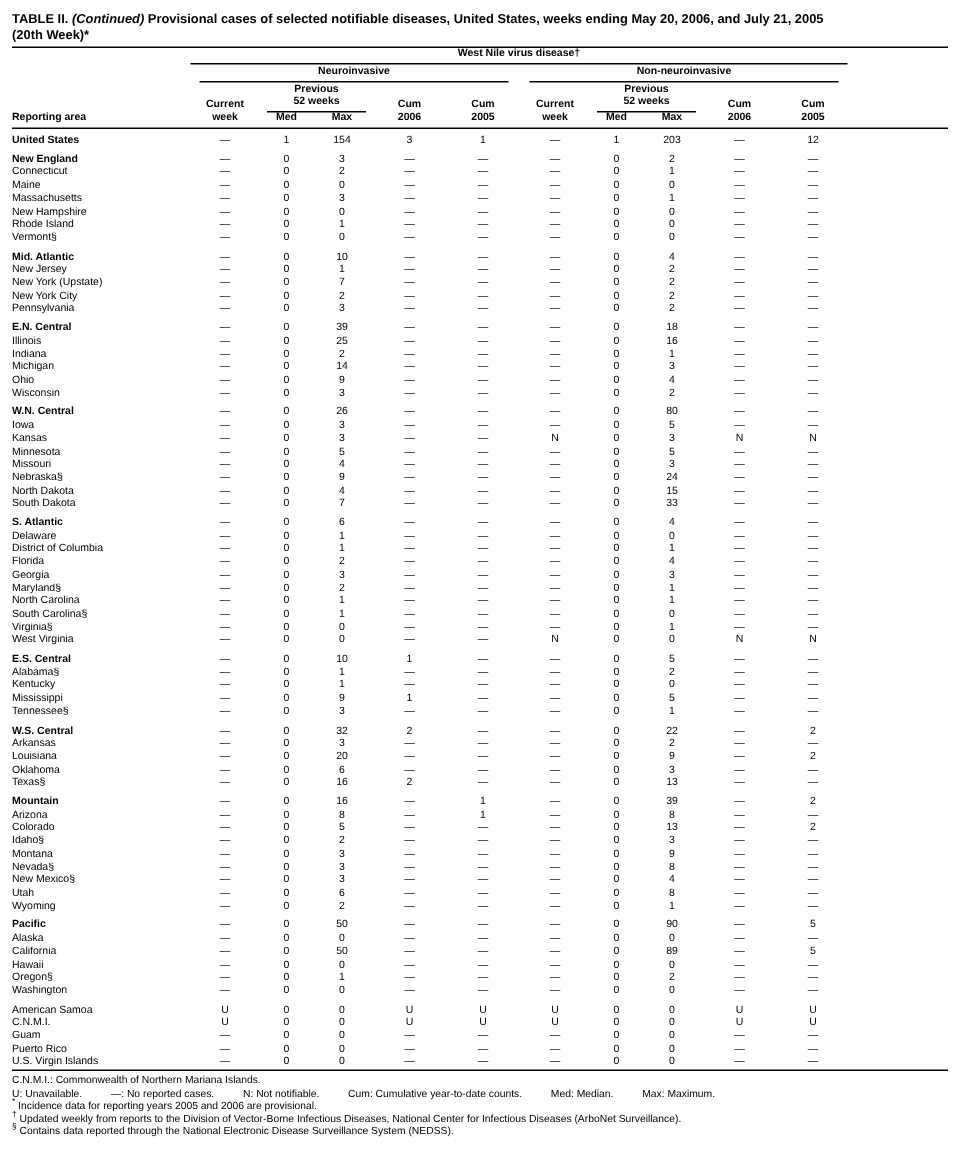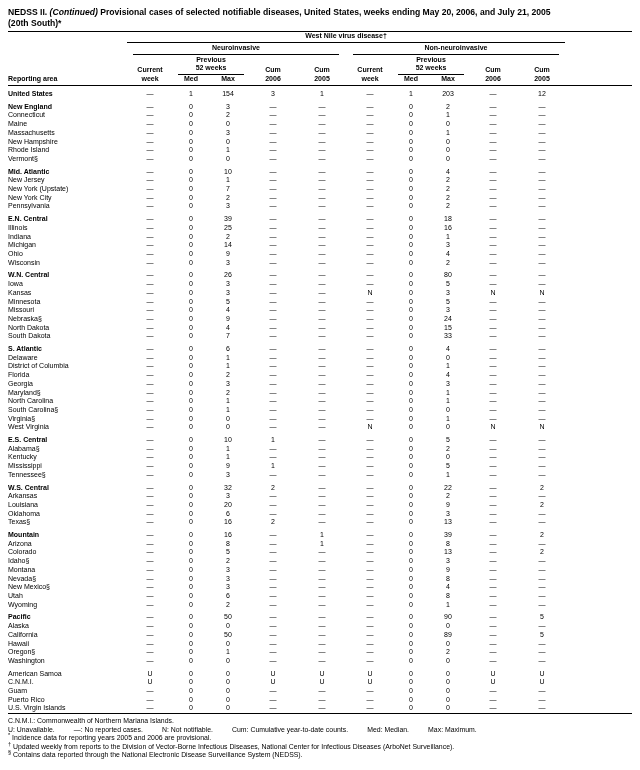--- a/index.html
+++ b/index.html
@@ -52,24 +52,24 @@
   .footer { margin-top: 3px; font-size: 6.9px; line-height: 8.5px; }
   .footer .fn { white-space: pre-wrap; }
   .footer sup { font-size: 5.5px; line-height: 0; }
 </style>
 </head>
 <body>
 
 <div class="page">
 
   <div class="title">
-    <span>NEDSS II.</span>
+    <span>TABLE II.</span>
     <i>(Continued)</i>
     <span>Provisional cases of selected notifiable diseases, United States, weeks ending May 20, 2006, and July 21, 2005</span>
-    <div>(20th South)*</div>
+    <div>(20th Week)*</div>
   </div>
 
   <table>
     <colgroup>
       <col style="width:118px">
       <col style="width:48px">
         <col style="width:34px">
         <col style="width:40px">
         <col style="width:50px">
         <col style="width:48px">

